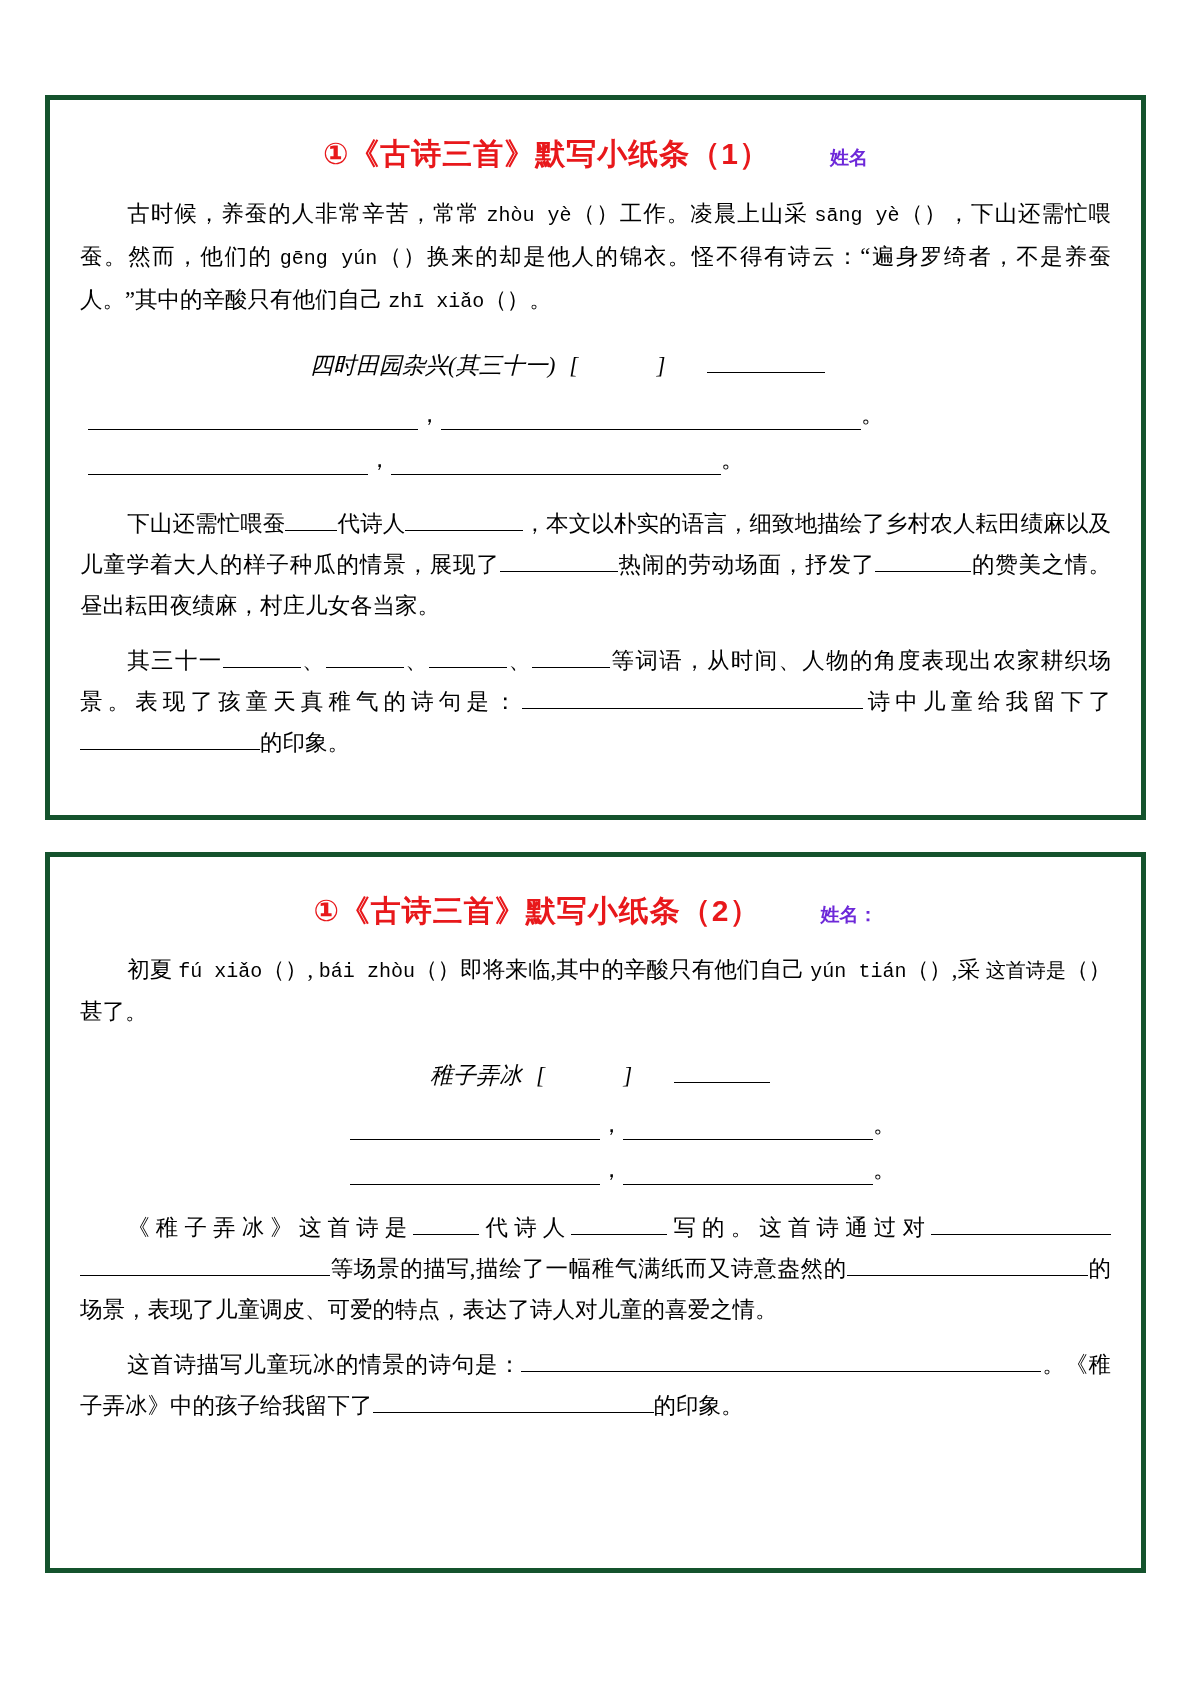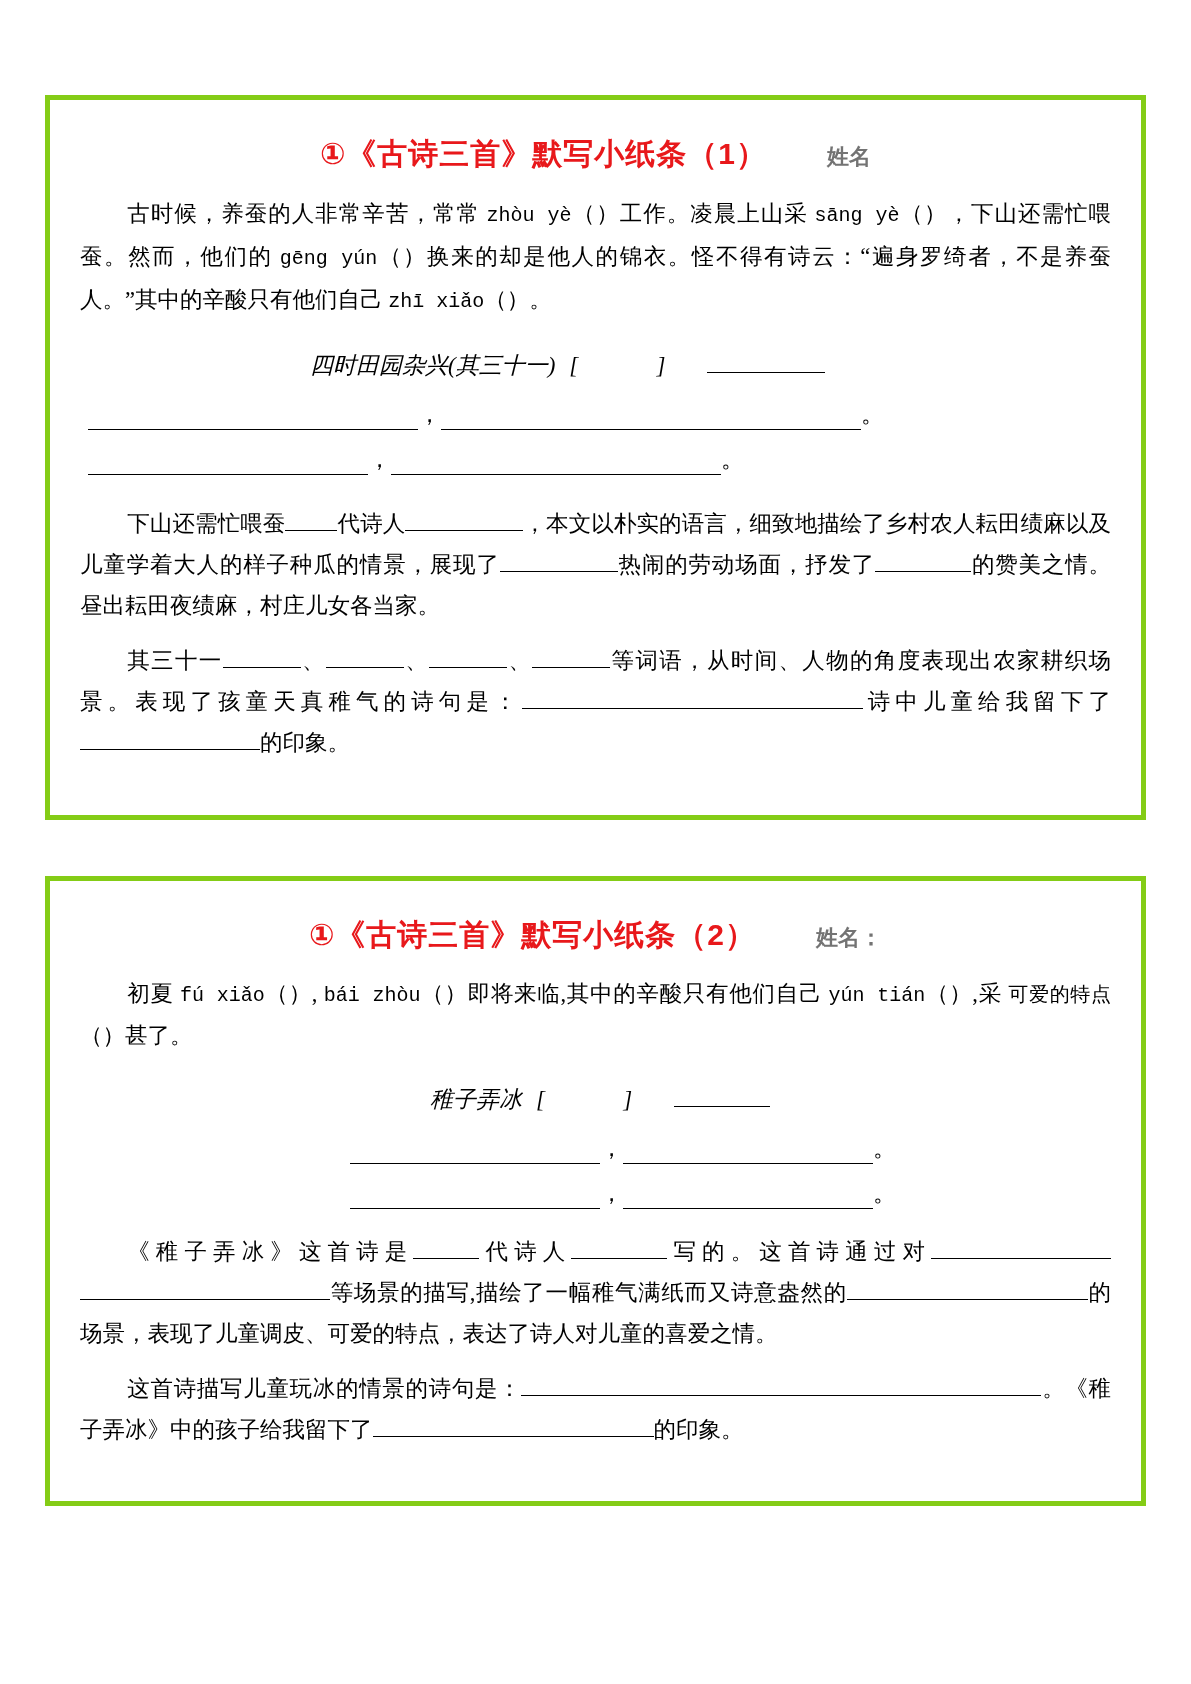--- a/index.html
+++ b/index.html
@@ -14,48 +14,48 @@
     color: #000000;
     position: relative;
   }
   .page {
     width: 1191px;
     height: 1684px;
     box-sizing: border-box;
     padding: 95px 45px 0 45px;
   }
   .card {
-    border: 5px solid #84cc16;
+    border: 5px solid #14532d;
     box-sizing: border-box;
     padding: 22px 30px 26px 30px;
-    margin-bottom: 56px;
+    margin-bottom: 32px;
   }
   .card-1 { height: 725px; }
-  .card-2 { height: 630px; }
+  .card-2 { height: 721px; }
 
   .title-row {
     display: flex;
     align-items: baseline;
     justify-content: center;
     gap: 60px;
     margin: 12px 0 18px 0;
   }
   .title {
     color: #e8181b;
     font-family: "Liberation Sans", "DejaVu Sans", sans-serif;
     font-weight: bold;
     font-size: 30px;
     letter-spacing: 1px;
     white-space: nowrap;
   }
   .name-label {
     font-family: Liberation Serif, serif;
-    font-size: 22px;
+    font-size: 19px;
     font-weight: bold;
-    color: #737373;
+    color: #6d28d9;
     white-space: nowrap;
   }
 
   .para {
     font-size: 22.5px;
     line-height: 41px;
     text-align: justify;
     text-justify: inter-ideograph;
     margin: 0 0 6px 0;
   }
@@ -148,21 +148,21 @@
 
   </div>
 
   <div class="card card-2">
 
     <div class="title-row">
       <div class="title">①《古诗三首》默写小纸条（2）</div>
       <div class="name-label">姓名：</div>
     </div>
 
-    <p class="para indent line-tight"><span>初夏 </span><span class="pinyin">fú xiǎo</span>（<span class="u16"></span><span>）, </span><span class="pinyin">bái zhòu</span>（<span class="u20"></span><span>）即将来临,其中的辛酸只有他们自己 </span><span class="pinyin">yún tián</span>（<span class="u16"></span><span>）,采 </span><span class="pinyin">可爱的特点</span>（<span class="u10"></span><span>）甚了。</span></p>
+    <p class="para indent line-tight"><span>初夏 </span><span class="pinyin">fú xiǎo</span>（<span class="u16"></span><span>）, </span><span class="pinyin">bái zhòu</span>（<span class="u20"></span><span>）即将来临,其中的辛酸只有他们自己 </span><span class="pinyin">yún tián</span>（<span class="u16"></span><span>）,采 </span><span class="pinyin">这首诗是</span>（<span class="u10"></span><span>）甚了。</span></p>
 
     <div class="poem-title-row center2"><span>稚子弄冰</span><span class="brackets">[　]</span><span class="u u16"></span></div>
 
     <div class="blank-line-row c2-indent"><span class="seg c2-seg"></span>，<span class="seg c2-seg"></span>。</div>
 
     <div class="blank-line-row c2-indent"><span class="seg c2-seg"></span>，<span class="seg c2-seg"></span>。</div>
 
     <div class="spacer-8"></div>
 
     <p class="para indent"><span>《稚子弄冰》这首诗是</span><span class="u u12"></span><span>代诗人</span><span class="u u16"></span><span>写的。这首诗通过对</span><span class="u u30"></span><span class="u u40"></span><span>等场景的描写,描绘了一幅稚气满纸而又诗意盎然的</span><span class="u u24"></span><span class="u u16"></span><span>的场景，表现了儿童调皮、可爱的特点，表达了诗人对儿童的喜爱之情。</span></p>

